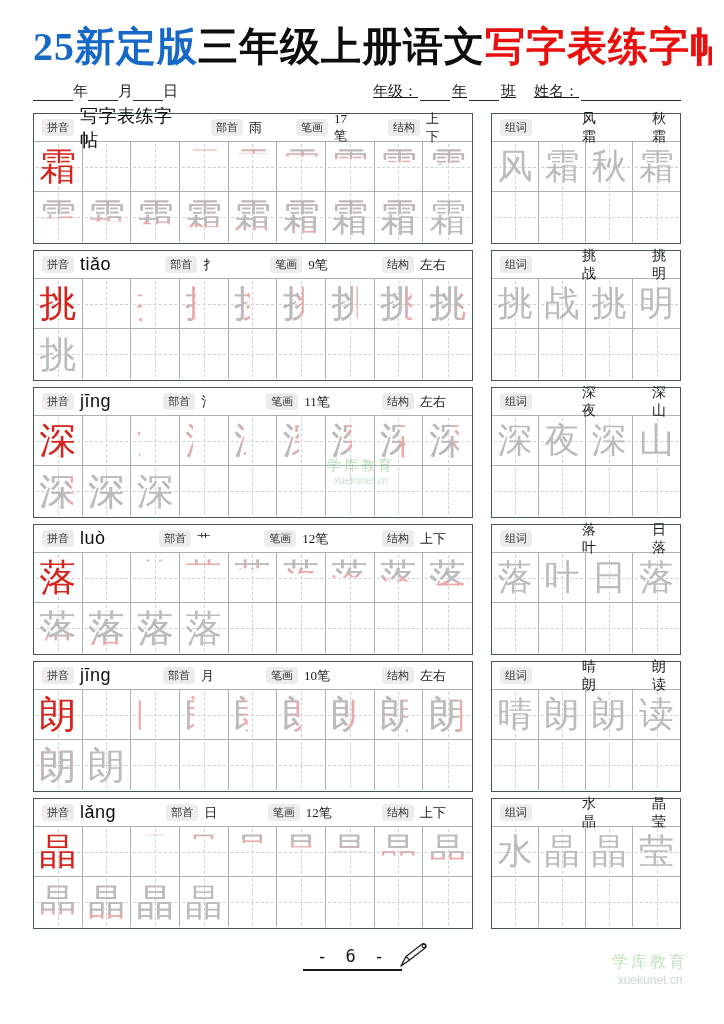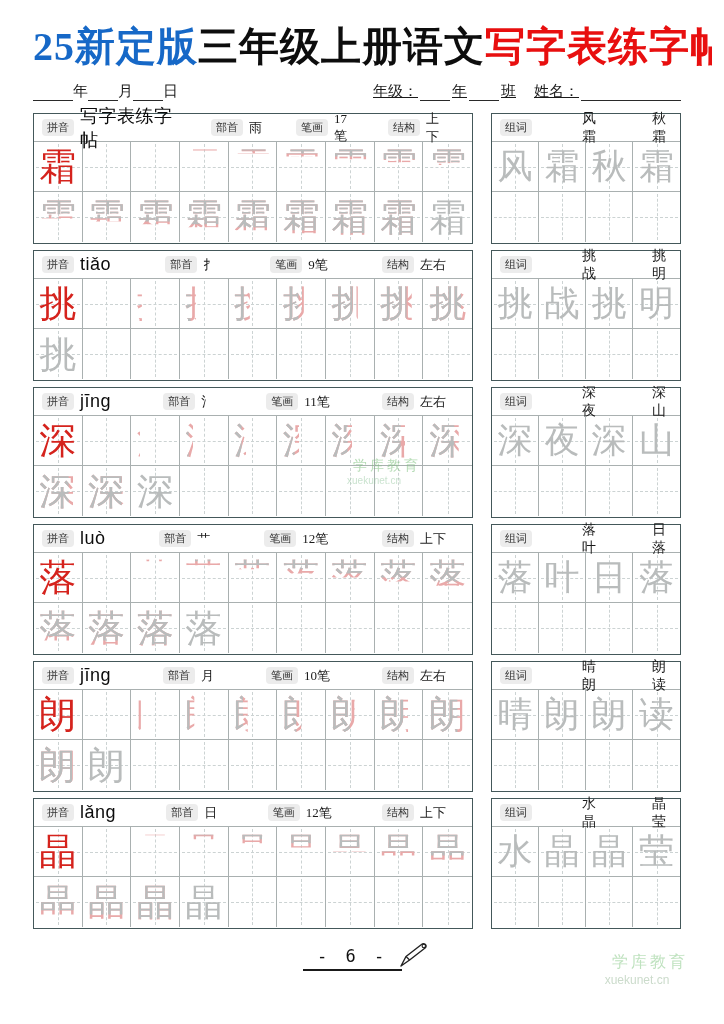--- a/index.html
+++ b/index.html
@@ -65,21 +65,21 @@
 
   
   .footer { position:absolute; left:303px; top:941px; display:flex; align-items:flex-end; }
   .page-num { display:inline-block; font-size:17px; letter-spacing:4px; color:#111;
               font-family:"DejaVu Sans Mono", monospace;
               border-bottom:2px solid #1a1a1a; padding:0 14px 3px 14px; }
   .pencil { margin-left:-4px; margin-bottom:2px; }
 
   
   .wm { position:absolute; text-align:center; pointer-events:none; }
-  .wm .l1 { letter-spacing:3px; font-family:Liberation Mono, monospace;margin-left:26px; }
+  .wm .l1 { letter-spacing:3px; font-family:Liberation Mono, monospace; }
   .wm-mid { left:327px; top:457px; }
   .wm-mid .l1 { font-size:14px; color:rgba(122,192,122,0.55); }
   .wm-mid .l2 { font-size:10px; color:rgba(150,200,160,0.5); }
   .wm-corner { right:24px; top:952px; }
   .wm-corner .l1 { font-size:16px; color:rgba(148,206,148,0.6); }
   .wm-corner .l2 { font-size:12px; color:rgba(175,200,175,0.65); }
 </style>
 </head>
 <body>
 

